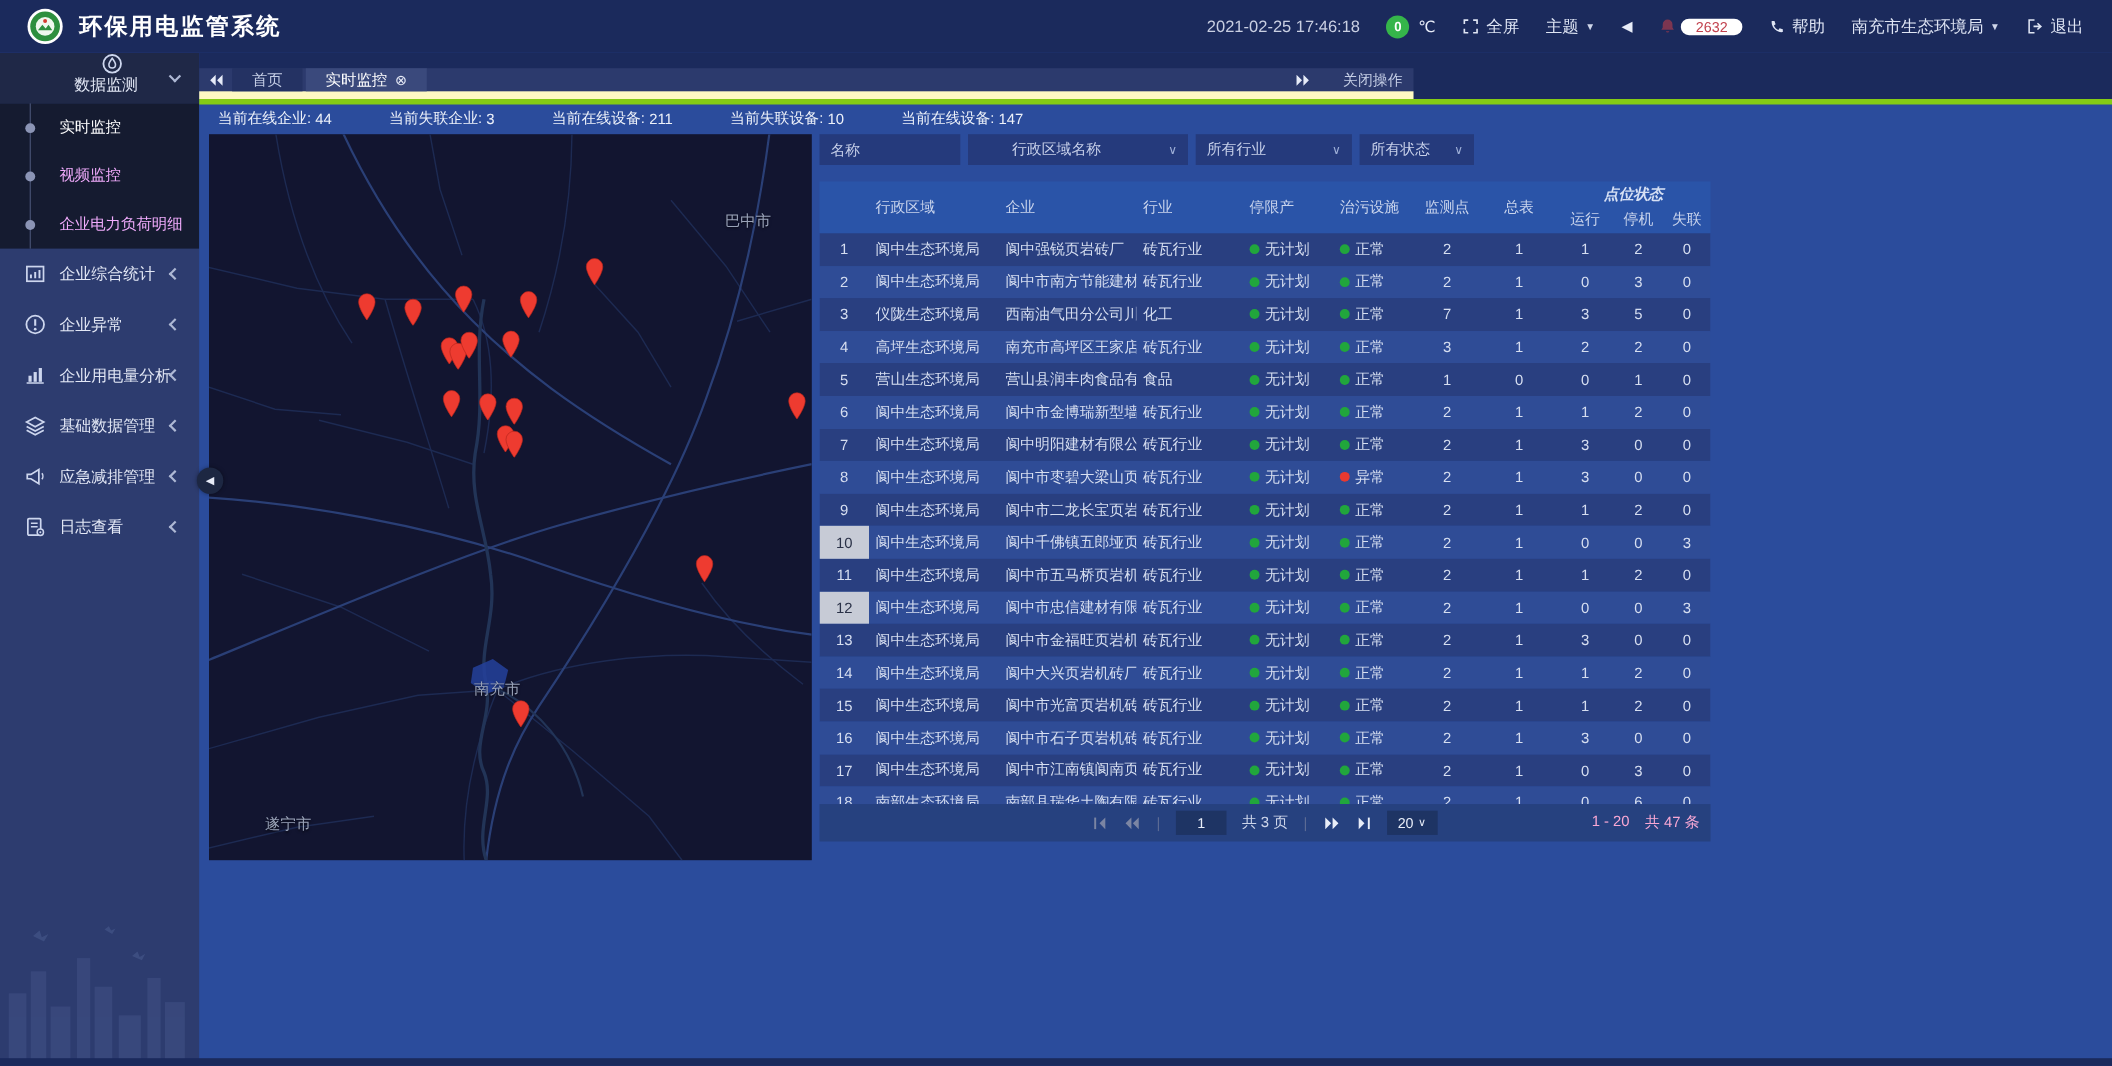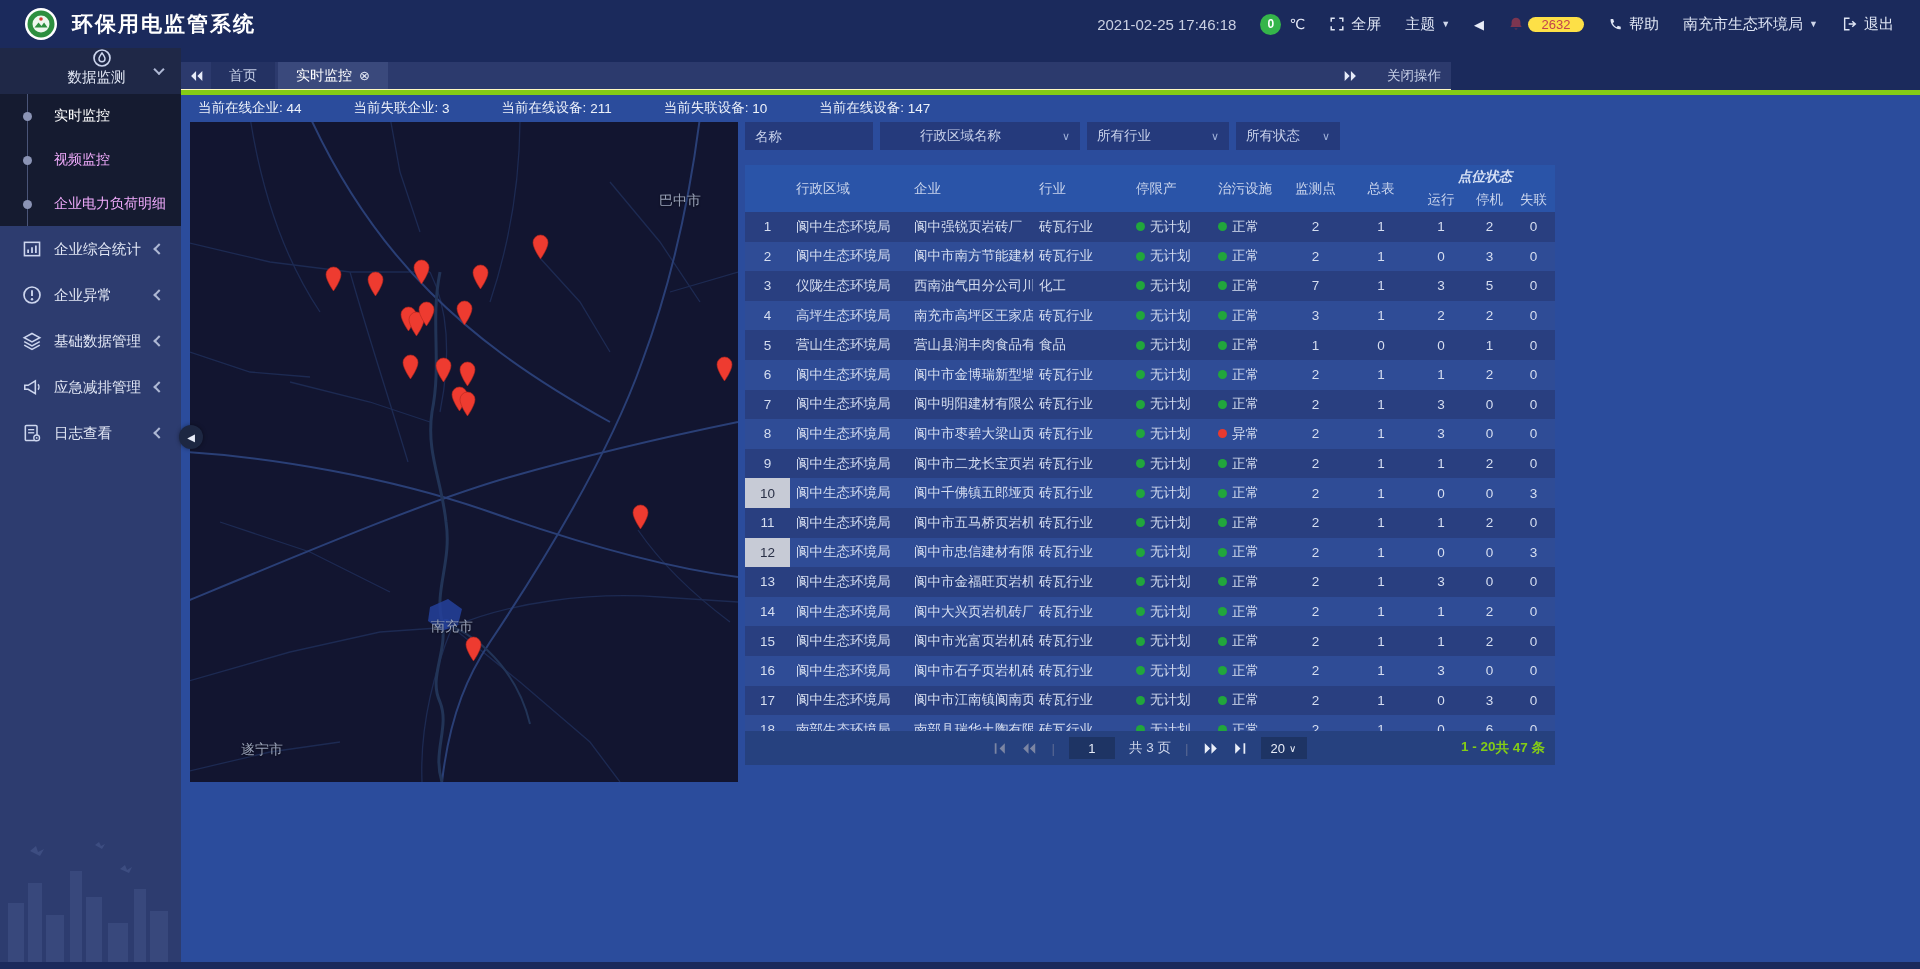--- a/index.html
+++ b/index.html
@@ -14,21 +14,21 @@
   .hdr-right { margin-left:auto; display:flex; align-items:center; gap:24px; padding-right:26px; }
   .hdr-datetime { color:#c9cfe2; font-size:15px; }
   .temp-wrap { display:flex; align-items:center; gap:8px; }
   .temp-badge { width:21px; height:21px; border-radius:50%; background:#35b54a; color:#fff;
     font-size:12px; font-weight:bold; display:flex; align-items:center; justify-content:center; }
   .temp-unit { color:#e8ecf8; font-size:14px; }
   .hbtn { display:flex; align-items:center; gap:6px; color:#dfe5f4; font-size:15px; cursor:pointer; white-space:nowrap; }
   .hbtn svg { display:block; }
   .caret { font-size:9px; color:#cfd6ea; }
   .notif { display:flex; align-items:center; gap:4px; }
-  .notif-pill { background:#fde047; color:#c2424e; border-radius:10px; min-width:56px; height:15px;
+  .notif-pill { background:#ffffff; color:#c2424e; border-radius:10px; min-width:56px; height:15px;
     font-size:13px; display:flex; align-items:center; justify-content:center; padding:0 8px; }
   .sound-glyph { color:#e8ecf8; font-size:13px; }
 
   
   .sidebar { position:absolute; left:0; top:48px; width:181px; bottom:0; background:#2d3c6f; z-index:20; overflow:hidden; }
   .menu-item { position:relative; height:46px; display:flex; align-items:center; cursor:pointer; }
   .menu-item .m-icon { width:20px; height:20px; margin-left:22px; color:#cdd6ee; flex:0 0 auto; }
   .menu-item .m-label { color:#e2e7f5; font-size:14.5px; margin-left:12px; white-space:nowrap; }
   .chev { width:8px; height:8px; border-left:2px solid #aeb8d4; border-bottom:2px solid #aeb8d4;
     position:absolute; right:18px; top:50%; }
@@ -38,22 +38,22 @@
   .submenu { background:#151b30; position:relative; padding:0; }
   .submenu .vline { position:absolute; left:27px; top:0; bottom:0; width:1px; background:#4a5578; }
   .sub-item { position:relative; height:44px; display:flex; align-items:center; cursor:pointer; }
   .sub-item .bullet { width:9px; height:9px; border-radius:50%; background:#8b94b5; margin-left:23px; z-index:1; flex:0 0 auto; }
   .sub-item .s-label { color:#f0abfc; font-size:14px; margin-left:22px; white-space:nowrap; }
   .sub-item.active .s-label { color:#ffffff; }
   .skyline { position:absolute; left:0; bottom:6px; width:181px; height:130px; opacity:.8; }
 
   
   .tabbar { position:absolute; left:181px; top:48px; width:1739px; height:42px; background:#1b2a5c; z-index:10; }
-  .tabstrip { position:absolute; left:0; top:14px; width:1270px; height:28px; background:#2c3a6d;
-    display:flex; align-items:stretch; border-bottom:1px solid #fef9c3; }
+  .tabstrip { position:absolute; left:0; top:14px; width:1104px; height:28px; background:#2c3a6d;
+    display:flex; align-items:stretch; border-bottom:7px solid #fef9c3; }
   .tab-scroll { width:30px; display:flex; align-items:center; justify-content:center; color:#e6ebf8; cursor:pointer; }
   .tab { padding:0 18px; display:flex; align-items:center; gap:7px; font-size:14px;
     color:#c3cce4; background:#243263; margin-right:3px; cursor:pointer; white-space:nowrap; }
   .tab.active { background:#3a497c; color:#ffffff; }
   .tab .tab-close { font-size:13px; color:#e8ecf8; }
   .tabstrip-right { margin-left:auto; display:flex; align-items:center; gap:22px; padding-right:10px; }
   .close-ops { color:#c6cfe6; font-size:13.5px; cursor:pointer; white-space:nowrap; }
 
   
   .content-bg { position:absolute; left:181px; top:90px; width:1739px; bottom:0; background:#2b4c9c; }
@@ -108,21 +108,21 @@
     display:flex; align-items:center; justify-content:center; gap:14px; color:#cdd5ea; font-size:13.5px; }
   .pg-btn { display:flex; align-items:center; cursor:pointer; }
   .pg-btn.dim svg { color:#7b85a3; }
   .pg-btn.lit svg { color:#e8edf8; }
   .pg-sep { color:#5b6a94; }
   .pg-input { width:46px; height:22px; background:#1e3464; border:none; color:#e8edf8; text-align:center;
     font-size:13px; font-family:inherit; }
   .pg-size { width:46px; height:22px; background:#1e3464; color:#e8edf8; font-size:13px;
     display:flex; align-items:center; justify-content:center; gap:4px; cursor:pointer; }
   .pg-size .sel-caret { font-size:10px; }
-  .pg-right { position:absolute; right:10px; display:flex; color:#84cc16;font-weight:bold; }
+  .pg-right { position:absolute; right:10px; display:flex; gap:14px; color:#f9a8d4; }
 
   .footer-strip { position:absolute; left:0; bottom:0; width:1920px; height:7px; background:#1b2a5c; z-index:40; }
 </style>
 </head>
 <body>
 
 <svg width="0" height="0" style="position:absolute">
   <defs>
     <symbol id="gauge-icon" viewBox="0 0 18 18">
         <circle cx="9" cy="9" r="7.2" fill="none" stroke="currentColor" stroke-width="1.5"></circle>
@@ -290,20 +290,30 @@
             <use href="#alert-circle-icon"></use>
           </svg>
       <span class="m-label">企业异常</span>
       <span class="chev left"></span>
     </div>
 
   </div>
       <div class="group">
     <div class="menu-item">
       <svg class="m-icon">
+            <use href="#bar-chart-icon"></use>
+          </svg>
+      <span class="m-label">企业用电量分析</span>
+      <span class="chev left"></span>
+    </div>
+
+  </div>
+      <div class="group">
+    <div class="menu-item">
+      <svg class="m-icon">
             <use href="#layers-icon"></use>
           </svg>
       <span class="m-label">基础数据管理</span>
       <span class="chev left"></span>
     </div>
 
   </div>
       <div class="group">
     <div class="menu-item">
       <svg class="m-icon">

